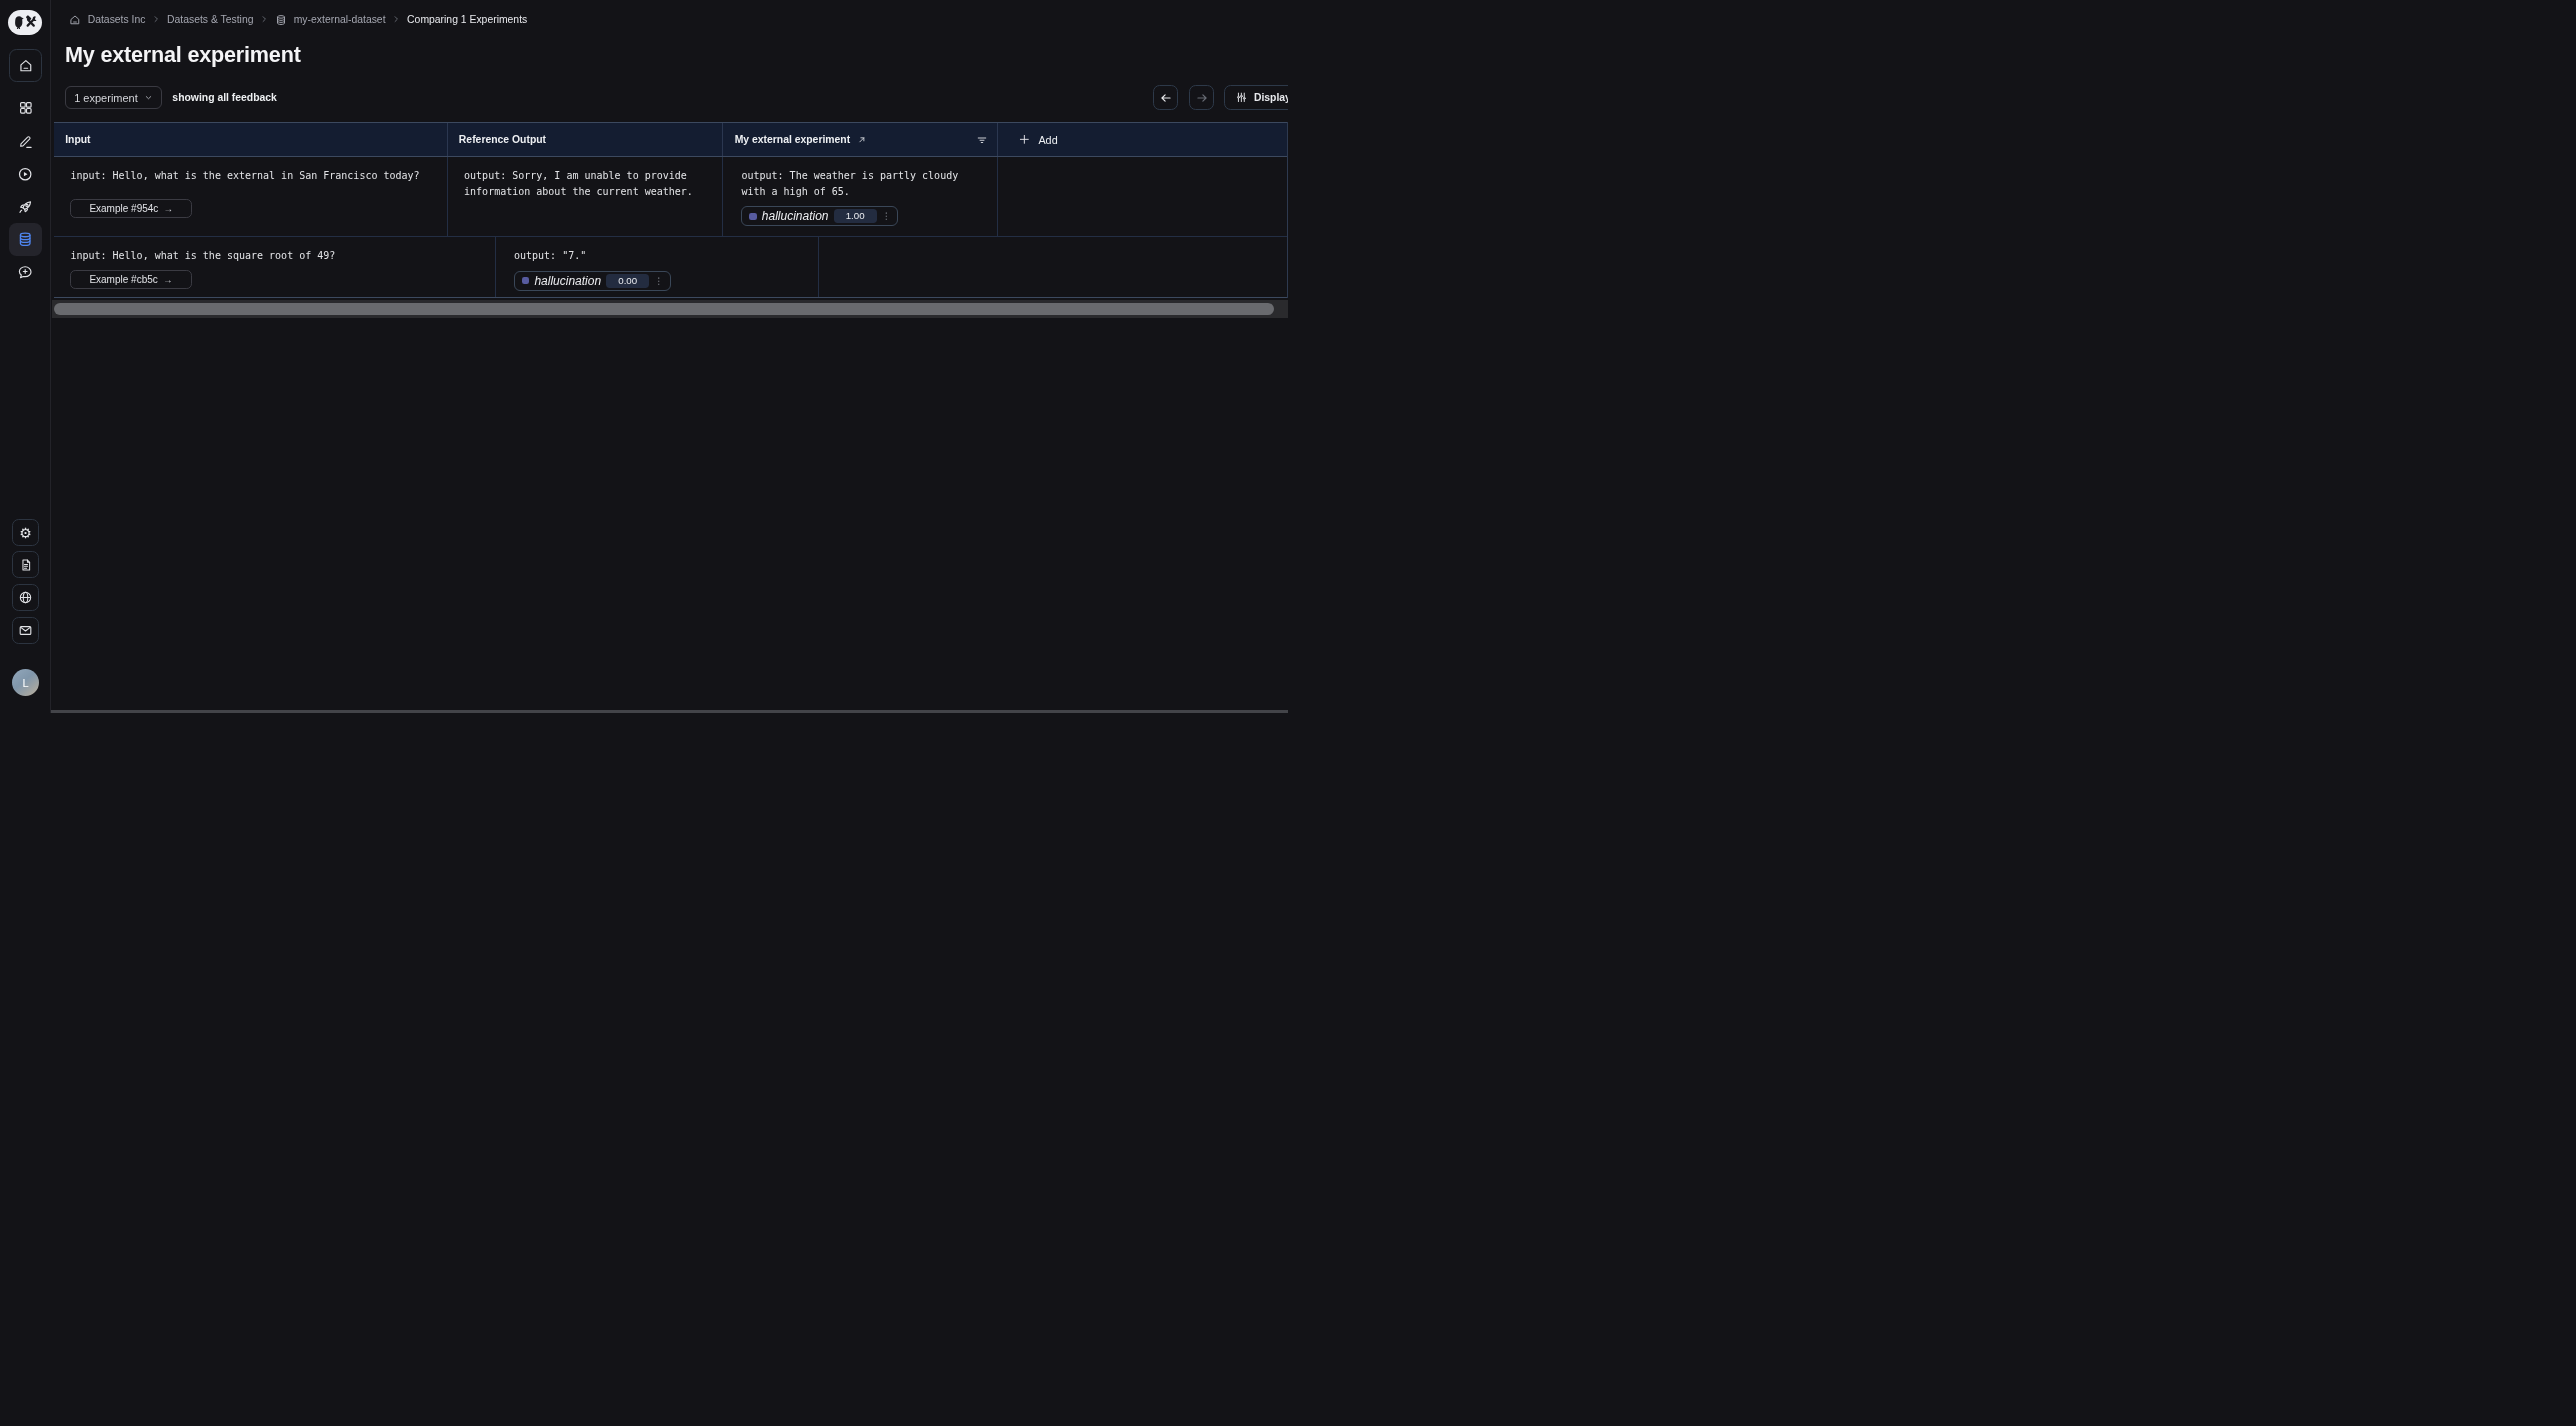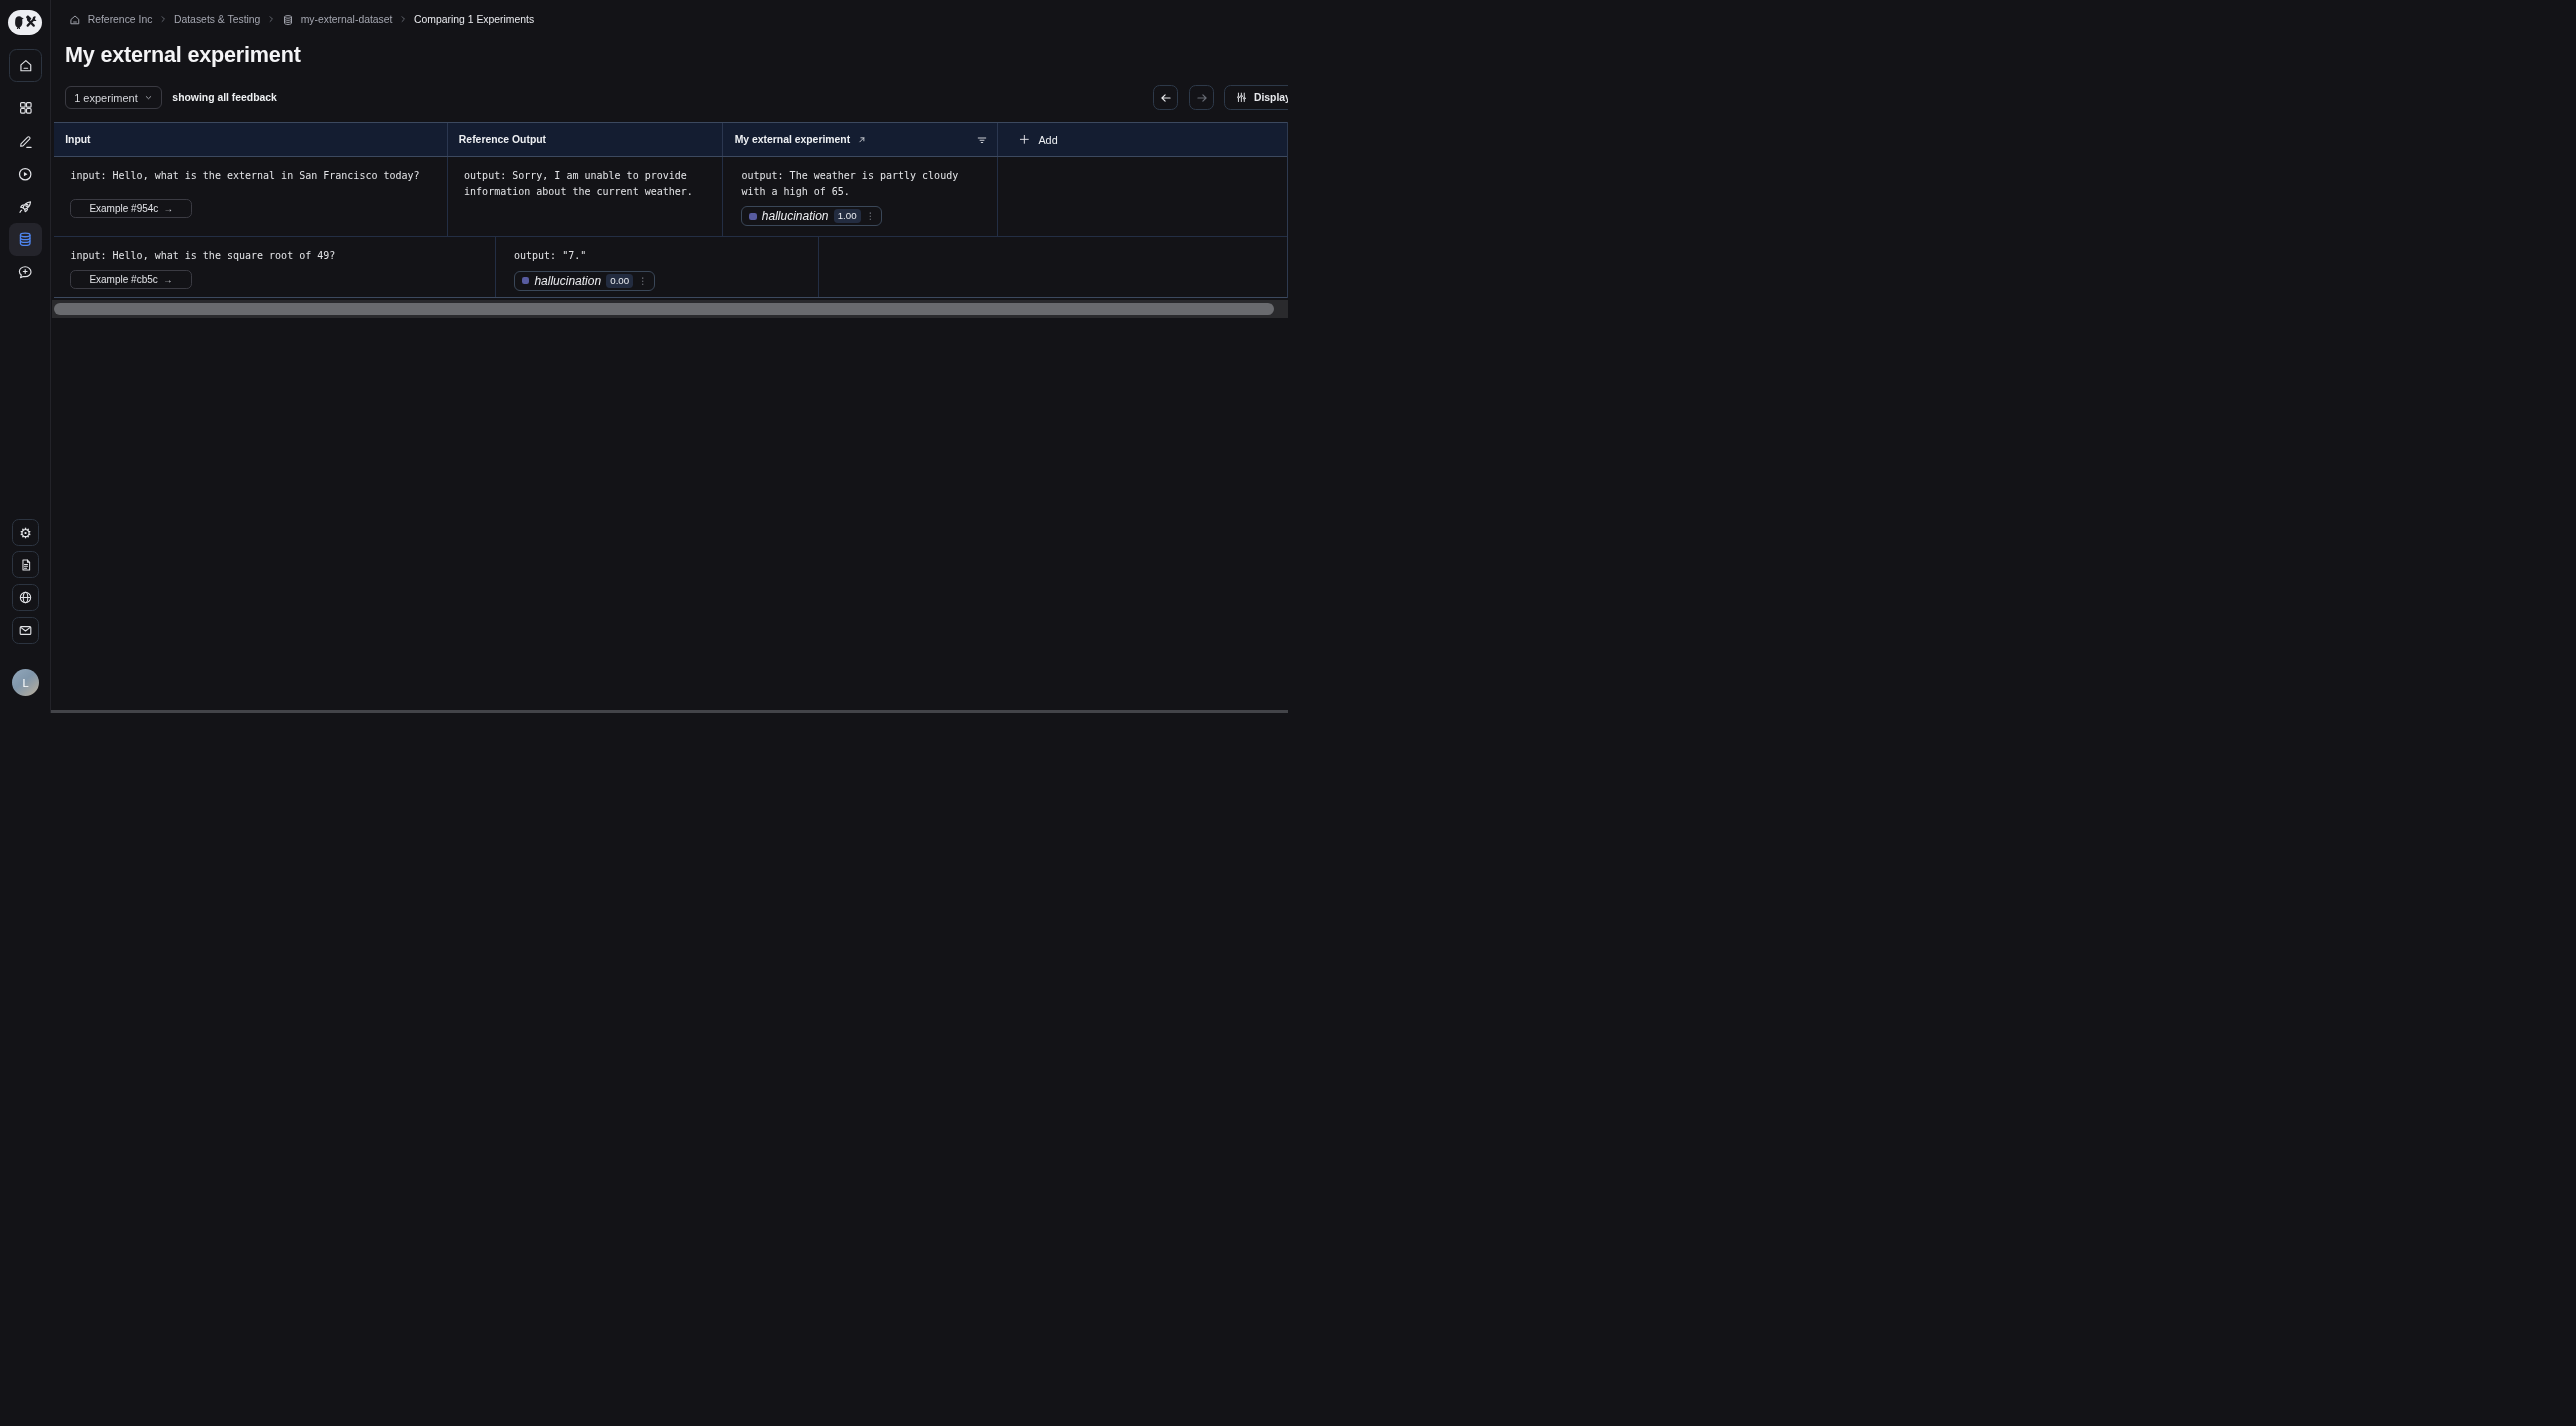--- a/index.html
+++ b/index.html
@@ -59,21 +59,21 @@
   .td.c3 { padding-left:18px; }
   .mono { font-family:"DejaVu Sans Mono", monospace; font-size:10px; line-height:15.7px; color:#e4e5e8; white-space:pre-wrap; }
   .ex-btn { display:inline-flex; align-items:center; gap:5.2px; height:18.7px; padding:0 18px; border:0.7px solid #3b3b43; border-radius:5.2px; font-size:10px; color:#e2e3e7; cursor:pointer; background:transparent; }
   .r1 .ex-btn { margin-top:15px; }
   .r2 .ex-btn { margin-top:6px; }
   .ex-arrow { font-size:9.7px; color:#cfd1d6; }
 
   .badge { display:inline-flex; align-items:center; gap:5.2px; height:20px; padding:0 6.7px; border:0.7px solid #3a4758; border-radius:6px; margin-top:6.7px; cursor:pointer; }
   .badge-chip { width:7.5px; height:7.5px; border-radius:2.2px; background:#575b9f; }
   .badge-name { font-size:12px; color:#edeef1;font-style:italic; }
-  .badge-score { height:14px; padding:0 4px; border-radius:3.7px; background:#232c40; font-size:9.7px; line-height:14px; color:#eaecf0; }
+  .badge-score { height:14px; padding:0 12px; border-radius:3.7px; background:#232c40; font-size:9.7px; line-height:14px; color:#eaecf0; }
   .badge-dots { font-size:9px; color:#969ba4; cursor:pointer; }
 
   
   .hscroll { position:absolute; left:52px; top:300px; width:1236px; height:18px; background:#2a2a2d; }
   .hthumb { position:absolute; left:1.5px; top:3px; width:1220px; height:12px; border-radius:6px; background:#696a6e; cursor:grab; }
   .bottom-strip { position:absolute; left:0; bottom:0; width:1288px; height:3px; background:#434449; }
 </style>
 </head>
 <body>
 
@@ -167,21 +167,21 @@
   <div class="avatar">
     <span>L</span>
   </div>
 </div>
 
 <div class="breadcrumb">
   <svg width="12" height="12" viewBox="0 0 24 24" fill="none" stroke="#a4a6b0" stroke-width="1.9" stroke-linejoin="round" stroke-linecap="round">
     <path d="M4.5 10.5 12 4l7.5 6.5V19.5H4.5z"></path>
       <path d="M9.3 16h5.4"></path>
   </svg>
-  <span class="crumb">Reference Inc</span>
+  <span class="crumb">Datasets Inc</span>
   <svg width="8.2" height="8.2" viewBox="0 0 24 24" fill="none" stroke="#757882" stroke-width="2.4" stroke-linecap="round" stroke-linejoin="round">
       <path d="M9 5l7 7-7 7"></path>
     </svg>
   <span class="crumb">Datasets &amp; Testing</span>
   <svg width="8.2" height="8.2" viewBox="0 0 24 24" fill="none" stroke="#757882" stroke-width="2.4" stroke-linecap="round" stroke-linejoin="round">
       <path d="M9 5l7 7-7 7"></path>
     </svg>
   <svg width="12" height="12" viewBox="0 0 24 24" fill="none" stroke="#a4a6b0" stroke-width="1.9">
     <ellipse cx="12" cy="5.8" rx="7" ry="2.6"></ellipse>
     <path d="M5 5.8v12.4c0 1.5 3.1 2.8 7 2.8s7-1.3 7-2.8V5.8"></path>

